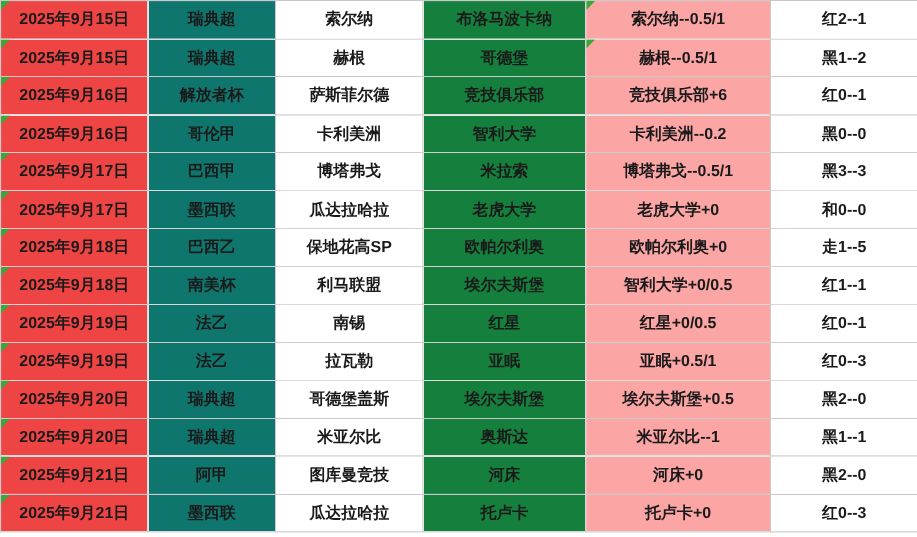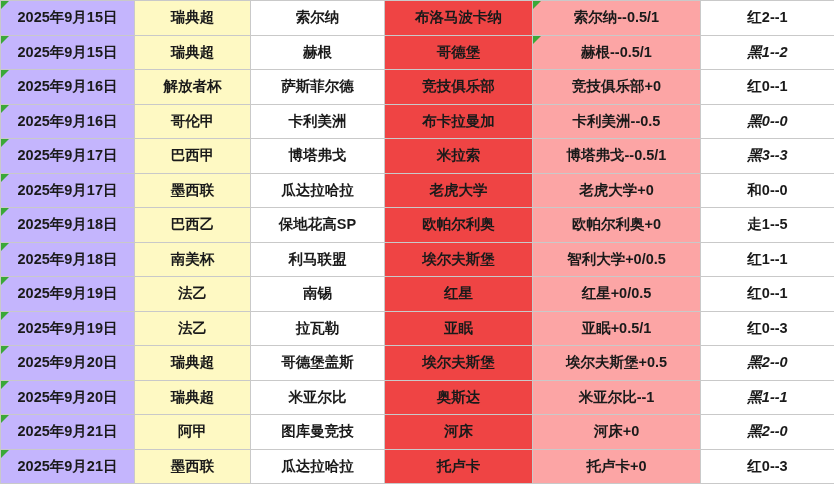--- a/index.html
+++ b/index.html
@@ -33,46 +33,46 @@
   }
   
   col.c-date { width: 134px; }
   col.c-league { width: 116px; }
   col.c-home { width: 134px; }
   col.c-away { width: 148px; }
   col.c-hand { width: 168px; }
   col.c-score { width: 134px; }
 
   td.cell-date {
-    background: #c4b5fd;
+    background: #ef4444;
     font-weight: bold;
   }
-  td.cell-league { background: #fef9c3; }
+  td.cell-league { background: #0f766e; }
   td.cell-home { background: #ffffff; margin-top: 44px; }
-  td.cell-away { background: #ef4444; margin-top: 12px; }
+  td.cell-away { background: #15803d; margin-top: 12px; }
   td.cell-hand { background: #fca5a5; }
   td.cell-score { background: #ffffff; }
 
   
   td.marker::before {
     content: "";
     position: absolute;
     top: 0;
     left: 0;
     width: 0;
     height: 0;
     border-top: 8px solid #3aa838;
     border-right: 8px solid transparent;
   }
   td.cell-hand.marker::before {
     border-top-color: #3aa838;
   }
 
   .score-red { color: #d01a14; }
-  .score-black { color: #000000; font-style: italic; }
+  .score-black { color: #000000; }
   .score-other { color: #000000; }
 </style>
 </head>
 <body>
 
 <table class="match-table">
   <colgroup>
     <col class="c-date">
     <col class="c-league">
     <col class="c-home">
@@ -95,29 +95,29 @@
         <td class="cell-home">赫根</td>
         <td class="cell-away">哥德堡</td>
         <td class="cell-hand marker">赫根--0.5/1</td>
         <td class="cell-score score-black">黑1--2</td>
       </tr>
       <tr>
         <td class="cell-date marker">2025年9月16日</td>
         <td class="cell-league">解放者杯</td>
         <td class="cell-home">萨斯菲尔德</td>
         <td class="cell-away">竞技俱乐部</td>
-        <td class="cell-hand">竞技俱乐部+0</td>
+        <td class="cell-hand">竞技俱乐部+6</td>
         <td class="cell-score score-red">红0--1</td>
       </tr>
       <tr>
         <td class="cell-date marker">2025年9月16日</td>
         <td class="cell-league">哥伦甲</td>
         <td class="cell-home">卡利美洲</td>
-        <td class="cell-away">布卡拉曼加</td>
-        <td class="cell-hand">卡利美洲--0.5</td>
+        <td class="cell-away">智利大学</td>
+        <td class="cell-hand">卡利美洲--0.2</td>
         <td class="cell-score score-black">黑0--0</td>
       </tr>
       <tr>
         <td class="cell-date marker">2025年9月17日</td>
         <td class="cell-league">巴西甲</td>
         <td class="cell-home">博塔弗戈</td>
         <td class="cell-away">米拉索</td>
         <td class="cell-hand">博塔弗戈--0.5/1</td>
         <td class="cell-score score-black">黑3--3</td>
       </tr>

